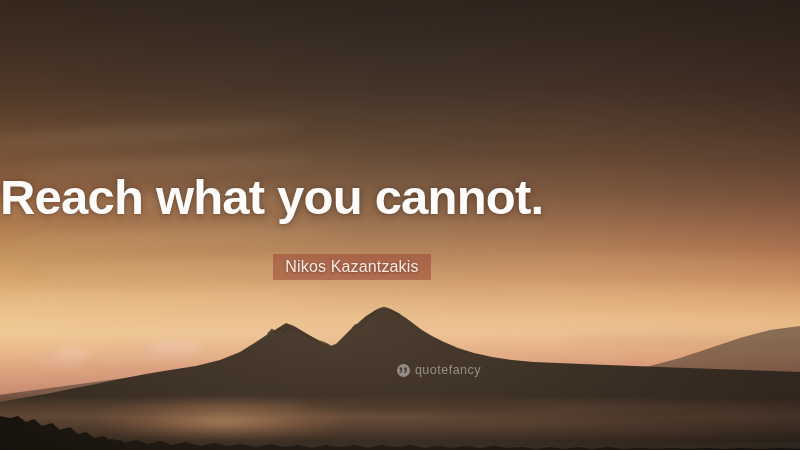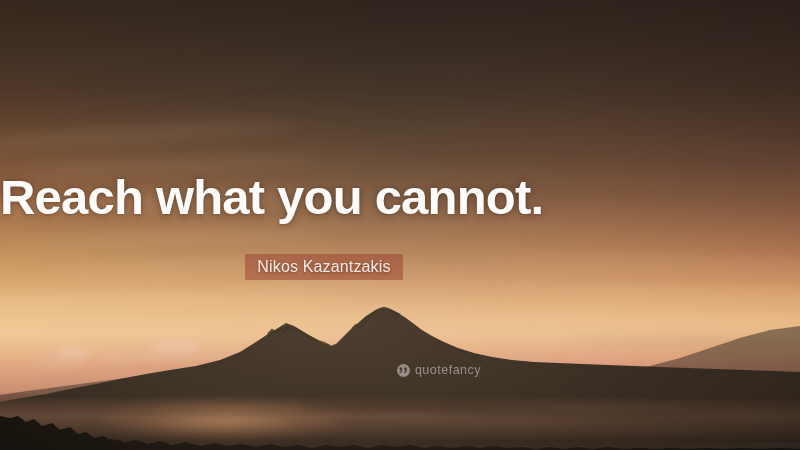--- a/index.html
+++ b/index.html
@@ -121,20 +121,21 @@
     white-space: nowrap;
   }
 
   
   .author-wrap {
     position: absolute;
     left: 0;
     top: 254px;
     width: 648px;
     text-align: center;
+    padding-left: 28px;
   }
   .author {
     display: inline-block;
     padding: 4px 12px 5px 12px;
     background: rgba(150,62,48,0.50);
     color: #f7eae4;
     font-family: "Liberation Sans", sans-serif;
     font-size: 16px;
     font-weight: normal;
     letter-spacing: 0.15px;

